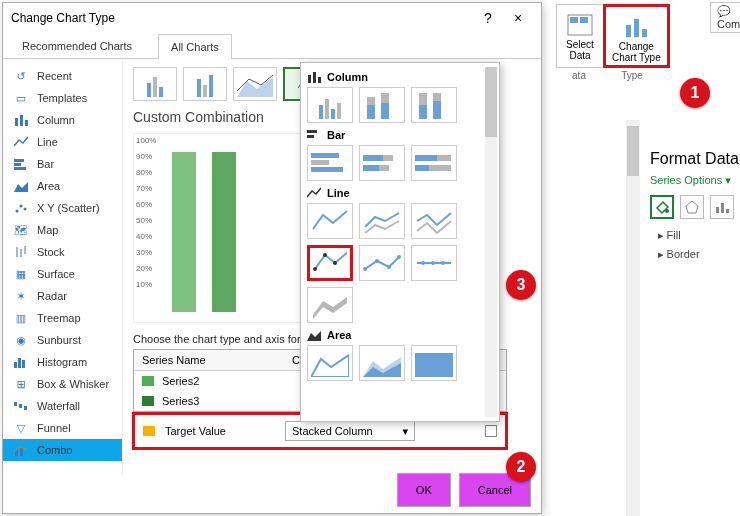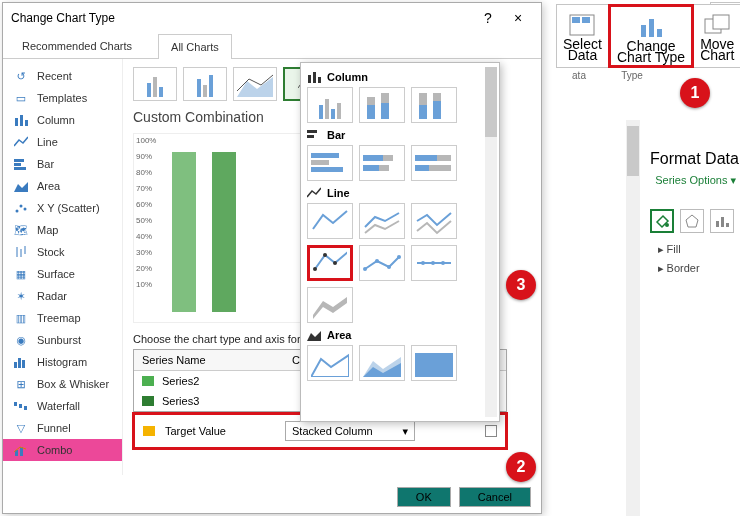--- a/index.html
+++ b/index.html
@@ -13,21 +13,21 @@
 
 .tabs { display: flex; border-bottom: 1px solid #ccc; padding-left: 6px; gap: 13px; }
 .tab { padding: 6px 12px; border: 1px solid transparent; border-bottom: none; color: #333; cursor: pointer; }
 .tab.active { border-color: #ccc; background: #fff; position: relative; top: 1px; }
 
 .dlg-body { display: flex; height: calc(100% - 30px - 28px - 36px); }
 
 
 .navlist { width: 120px; border-right: 1px solid #eee; padding: 6px 0; }
 .navitem { display: flex; align-items: center; gap: 8px; padding: 4px 10px; color: #333; cursor: pointer; }
-.navitem.sel { background: #ec4899; }
+.navitem.sel { background: #0ea5e9; }
 .navicon { width: 16px; height: 14px; display: inline-flex; align-items: center; justify-content: center; color: #3a7bbf; }
 
 
 .pane { flex: 1; padding: 8px 10px; position: relative; }
 .thumb-row { display: flex; gap: 6px; margin-bottom: 8px; }
 .thumb { width: 44px; height: 34px; border: 1px solid #ccc; display:flex; align-items:flex-end; justify-content:center; padding:3px; gap:2px; background:#fff; }
 .thumb.sel { border: 2px solid #2e7d32; background:#eaf5ea; }
 .bar { width:4px; background:#6aa0d8; }
 .bar.g { background:#b7b7b7; }
 
@@ -40,43 +40,43 @@
 .series-table { border:1px solid #aaa; margin-top:4px; width: 374px; }
 .series-hdr { display:flex; background:#f7f7f7; border-bottom:1px solid #ccc; }
 .series-hdr div { padding:4px 8px; font-weight:400; font-size:11px; }
 .series-row { display:flex; align-items:center; padding:4px 8px; gap:8px; }
 .swatch { width:12px; height:10px; display:inline-block; }
 .target-row { border:3px solid #d8121a; margin: 0 -1px; padding:6px 8px; display:flex; align-items:center; gap:10px; width: 376px; }
 .combo { border:1px solid #aaa; height:20px; width:130px; display:flex; align-items:center; padding:0 6px; justify-content:space-between; background:#fff; }
 .chk { width:12px;height:12px;border:1px solid #888; }
 
 .dlg-buttons { position:absolute; bottom:6px; right:10px; display:flex; gap:8px; }
-.btn { border:1px solid #aaa; background:#0f766e; padding:3px 18px; cursor:pointer; }
+.btn { border:1px solid #aaa; background:#d946ef; padding:10px 18px; cursor:pointer; }
 
 
 .picker { position:absolute; left:300px; top:62px; width:200px; height:360px; border:1px solid #bbb; background:#fff; box-shadow:2px 2px 8px rgba(0,0,0,.25); padding:4px 6px; overflow:hidden; }
 .picker-scroll { position:absolute; right:2px; top:4px; bottom:4px; width:12px; background:#f0f0f0; }
 .picker-thumb { position:absolute; right:2px; top:4px; width:12px; height:70px; background:#c9c9c9; }
 .pick-sec { margin:4px 0 6px; }
 .pick-head { display:flex; align-items:center; gap:6px; font-weight:600; margin:4px 0; }
 .pick-grid { display:flex; gap:6px; flex-wrap:wrap; }
 .pick { width:46px; height:36px; border:1px solid #ccc; display:flex; align-items:flex-end; justify-content:center; gap:2px; padding:3px; background:#fff; }
 .pick.sel { border:3px solid #d8121a; }
 
 
 .ribbon { position:absolute; left:556px; top:4px; display:flex; gap:0; }
 .ribbon-grp { border:1px solid #c5c5c5; padding:4px 6px 2px; text-align:center; background:#fff; }
 .ribbon-grp.hl { border:3px solid #d8121a;text-align:center; }
 .ribbon-ic { width:34px; height:28px; margin:0 auto 2px; display:flex; align-items:flex-end; justify-content:center; gap:2px; }
-.ribbon-lbl { font-size:14px; line-height:11px; }
+.ribbon-lbl { font-size:10px; line-height:11px; }
 .ribbon-cap { text-align:center; font-size:10px; color:#666; margin-top:2px; }
 
 .format { position:absolute; left:650px; top:150px; width:86px; }
 .format h3 { font-size:16px; font-weight:400; margin-bottom:6px; white-space:nowrap; }
-.format .so { color:#1a7f37; font-size:11px; margin-bottom:22px;text-align:right; }
+.format .so { color:#1a7f37; font-size:11px; margin-bottom:8px; }
 .format .frow { display:flex; gap:6px; margin-bottom:10px; }
 .fbtn { width:24px;height:24px;border:1px solid #bbb; display:flex;align-items:center;justify-content:center; }
 .fbtn.sel { border:2px solid #1a7f37; }
 .format .exp { color:#444; margin:6px 8px; }
 
 .step { position:absolute; width:30px;height:30px;border-radius:50%;background:#d8121a;color:#fff;font-weight:700;font-size:16px;display:flex;align-items:center;justify-content:center; box-shadow:0 1px 3px rgba(0,0,0,.4); }
 
 .scroll-strip { position:absolute; right:0; top:120px; bottom:0; width:14px; background:#f0f0f0; }
 .scroll-strip .th { position:absolute; left:1px; right:1px; top:6px; height:50px; background:#c9c9c9; }
 
@@ -476,30 +476,20 @@
         <div class="ribbon-ic">
             <svg width="28" height="24">
               <rect x="4" y="10" width="5" height="12" fill="#6aa0d8"></rect>
               <rect x="12" y="4" width="5" height="18" fill="#6aa0d8"></rect>
               <rect x="20" y="14" width="5" height="8" fill="#6aa0d8"></rect>
             </svg>
           </div>
         <div class="ribbon-lbl" style="white-space:pre">Change
 Chart Type</div>
       </div>
-      <div class="ribbon-grp" style="border-left:none">
-        <div class="ribbon-ic">
-            <svg width="28" height="24">
-              <rect x="2" y="6" width="16" height="14" fill="none" stroke="#888"></rect>
-              <rect x="10" y="2" width="16" height="14" fill="#fff" stroke="#888"></rect>
-            </svg>
-          </div>
-        <div class="ribbon-lbl" style="white-space:pre">Move
-Chart</div>
-      </div>
     </div>
     <div style="display:flex">
       <div class="ribbon-cap" style="width:46px">ata</div>
       <div class="ribbon-cap" style="width:60px">Type</div>
     </div>
   </div>
 </div>
 
 <div class="scroll-strip" style="left:626px;width:14px;right:auto">
     <div class="th"></div>

